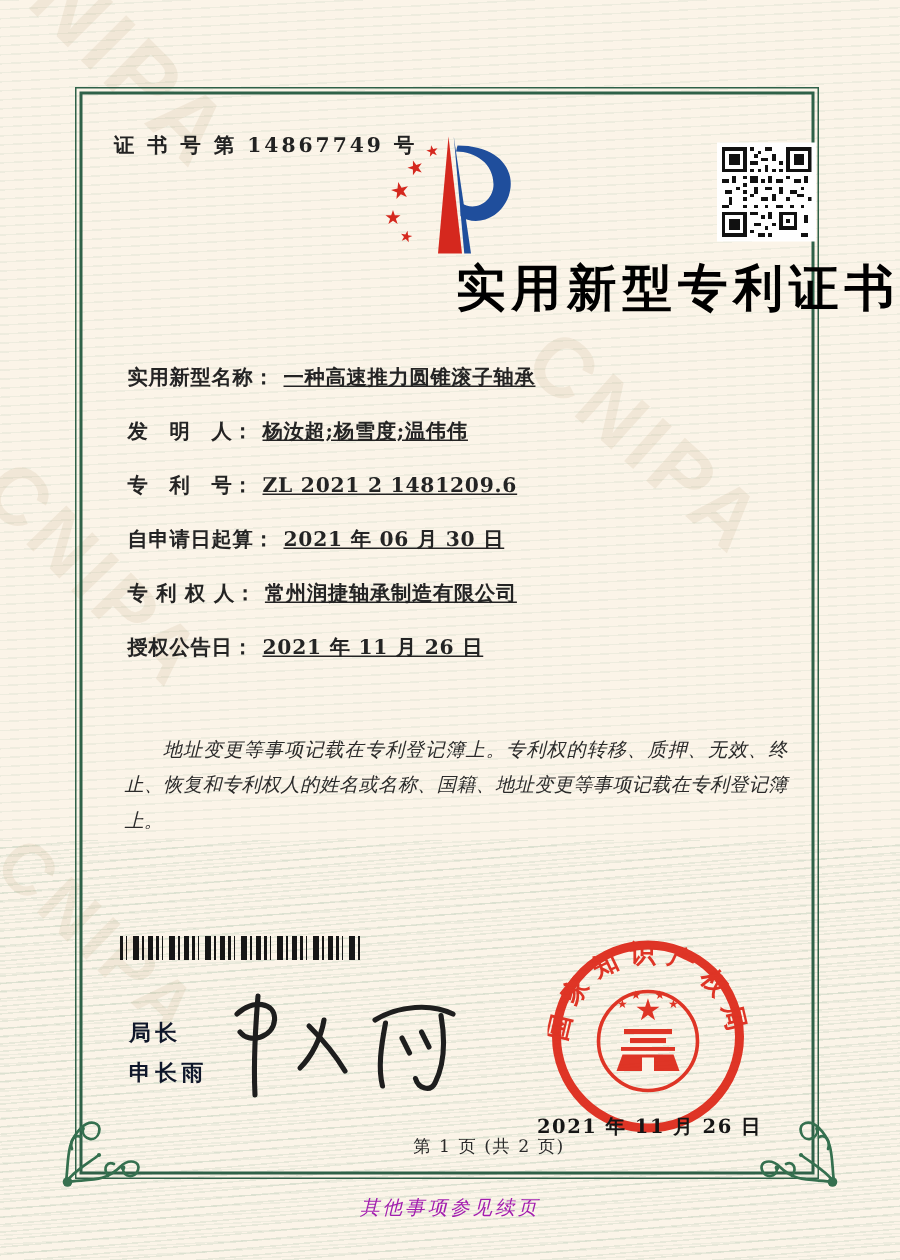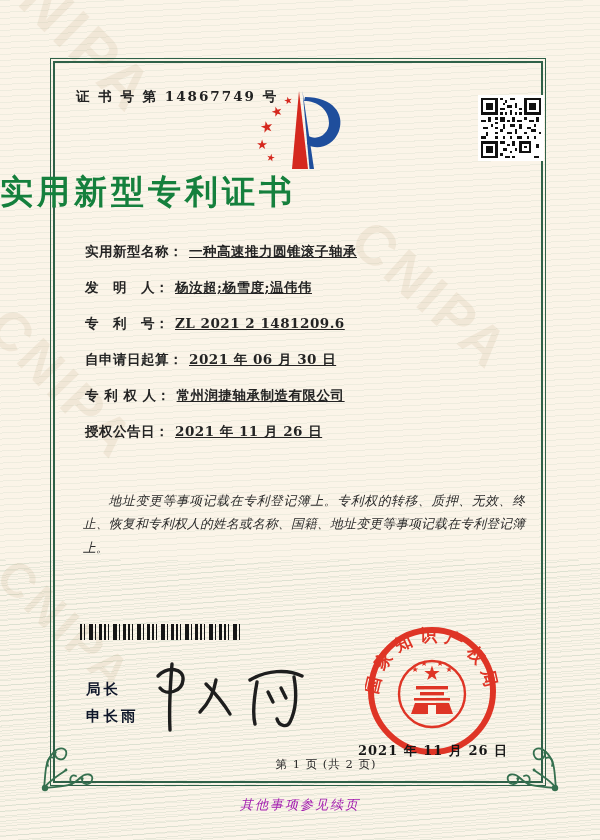--- a/index.html
+++ b/index.html
@@ -51,22 +51,22 @@
   .cert-no {
     position:absolute; left:76px; top:88px;
     font-size:13.5px; letter-spacing:2px; font-weight:600; color:#222;
   }
   .logo { position:absolute; left:251px; top:88px; width:100px; height:84px; }
   .qr { position:absolute; left:478px; top:95px; width:66px; height:66px; background:#fff; padding:3px; }
   .qr svg { width:100%; height:100%; }
 
   .title {
     position:absolute; left:0; top:170px; width:600px;
-    text-align:left; font-size:33px; font-weight:700;
-    letter-spacing:4px; color:#15803d;
+    text-align:right; font-size:33px; font-weight:700;
+    letter-spacing:4px; color:#000000;
   }
 
   .fields { position:absolute; left:85px; top:243px; width:440px; }
   .field-row { height:36px; font-size:13.5px; font-weight:600; color:#242424; white-space:nowrap; }
   .field-label { letter-spacing:0.5px; }
   .field-value { margin-left:6px; letter-spacing:0.5px;text-decoration:underline; }
   .grant-row { display:flex; height:30px; font-size:13.5px; font-weight:600; color:#242424; white-space:nowrap; }
   .grant-left { width:238px; }
 
   .legal {

